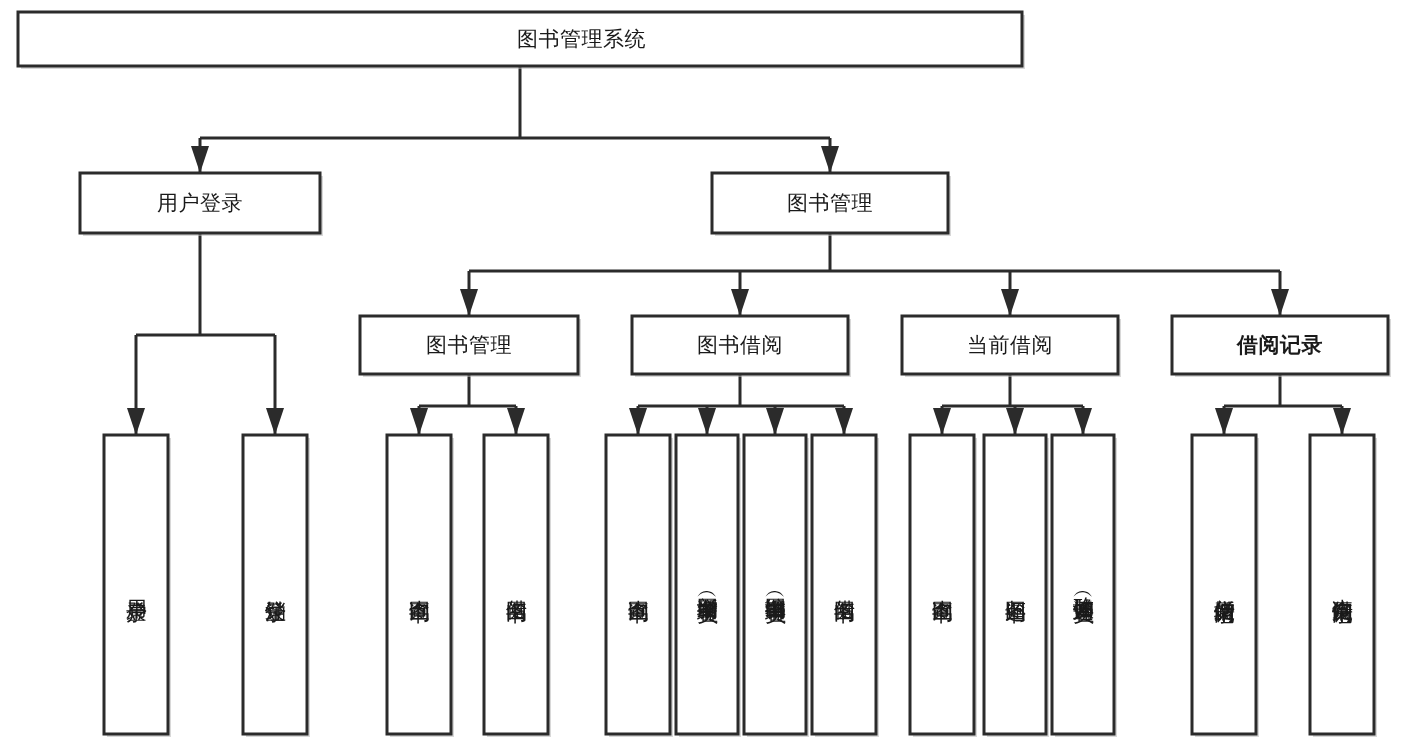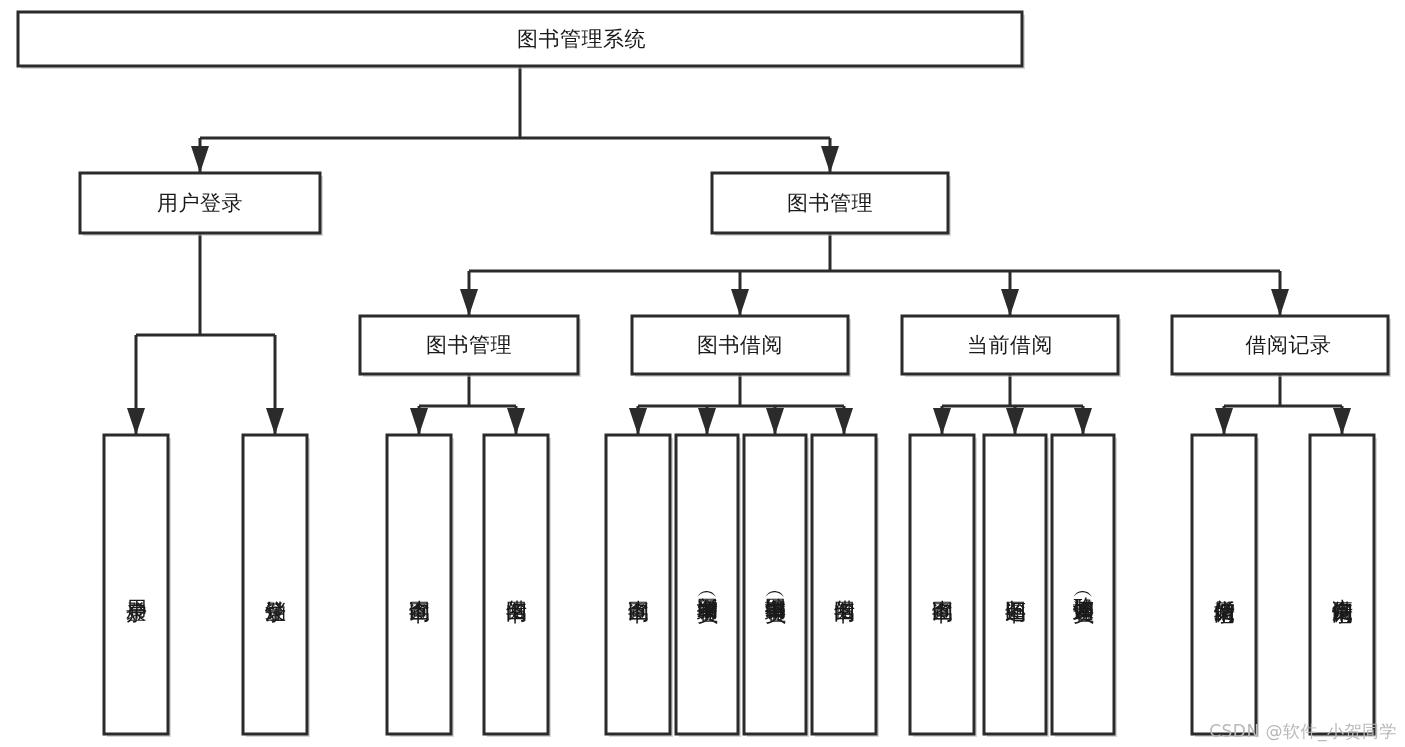--- a/index.html
+++ b/index.html
@@ -188,30 +188,29 @@
       </g>
   </svg>
 
   <div id="labels-layer">
       <div class="node-label-h" style="left: 18px; top: 12px; width: 1127px; height: 54px;">图书管理系统</div>
       <div class="node-label-h" style="left: 80px; top: 173px; width: 240px; height: 60px;">用户登录</div>
       <div class="node-label-h" style="left: 712px; top: 173px; width: 236px; height: 60px;">图书管理</div>
       <div class="node-label-h" style="left: 360px; top: 316px; width: 218px; height: 58px;">图书管理</div>
       <div class="node-label-h" style="left: 632px; top: 316px; width: 216px; height: 58px;">图书借阅</div>
       <div class="node-label-h" style="left: 902px; top: 316px; width: 216px; height: 58px; font-family: Liberation Serif, serif;">当前借阅</div>
-      <div class="node-label-h" style="left: 1172px; top: 316px; width: 233px; height: 58px;">借阅记录</div>
+      <div class="node-label-h" style="left: 1172px; top: 316px; width: 216px; height: 58px; font-weight: bold;">借阅记录</div>
       <div class="node-label-v" style="left: 104px; top: 435px; width: 64px; height: 299px;">用户登录</div>
       <div class="node-label-v" style="left: 243px; top: 435px; width: 64px; height: 299px;">注销登录</div>
       <div class="node-label-v" style="left: 387px; top: 435px; width: 64px; height: 299px;">查询图书</div>
       <div class="node-label-v" style="left: 484px; top: 435px; width: 64px; height: 299px;">借阅图书</div>
       <div class="node-label-v" style="left: 606px; top: 435px; width: 64px; height: 299px;">查询图书</div>
       <div class="node-label-v" style="left: 676px; top: 435px; width: 62px; height: 299px;">新增图书（管理员）</div>
       <div class="node-label-v" style="left: 744px; top: 435px; width: 62px; height: 299px;">编辑图书（管理员）</div>
       <div class="node-label-v" style="left: 812px; top: 435px; width: 64px; height: 299px;">借阅图书</div>
       <div class="node-label-v" style="left: 910px; top: 435px; width: 64px; height: 299px;">查询图书</div>
       <div class="node-label-v" style="left: 984px; top: 435px; width: 62px; height: 299px;">归还图书</div>
       <div class="node-label-v" style="left: 1052px; top: 435px; width: 62px; height: 299px;">确认归还（管理员）</div>
       <div class="node-label-v" style="left: 1192px; top: 435px; width: 64px; height: 299px;">新增借阅记录</div>
       <div class="node-label-v" style="left: 1310px; top: 435px; width: 64px; height: 299px;">查询借阅记录</div>
     </div>
 
-  <div class="watermark">CSDN @软件_小贺同学</div>
 </div>
 
 </body></html>

